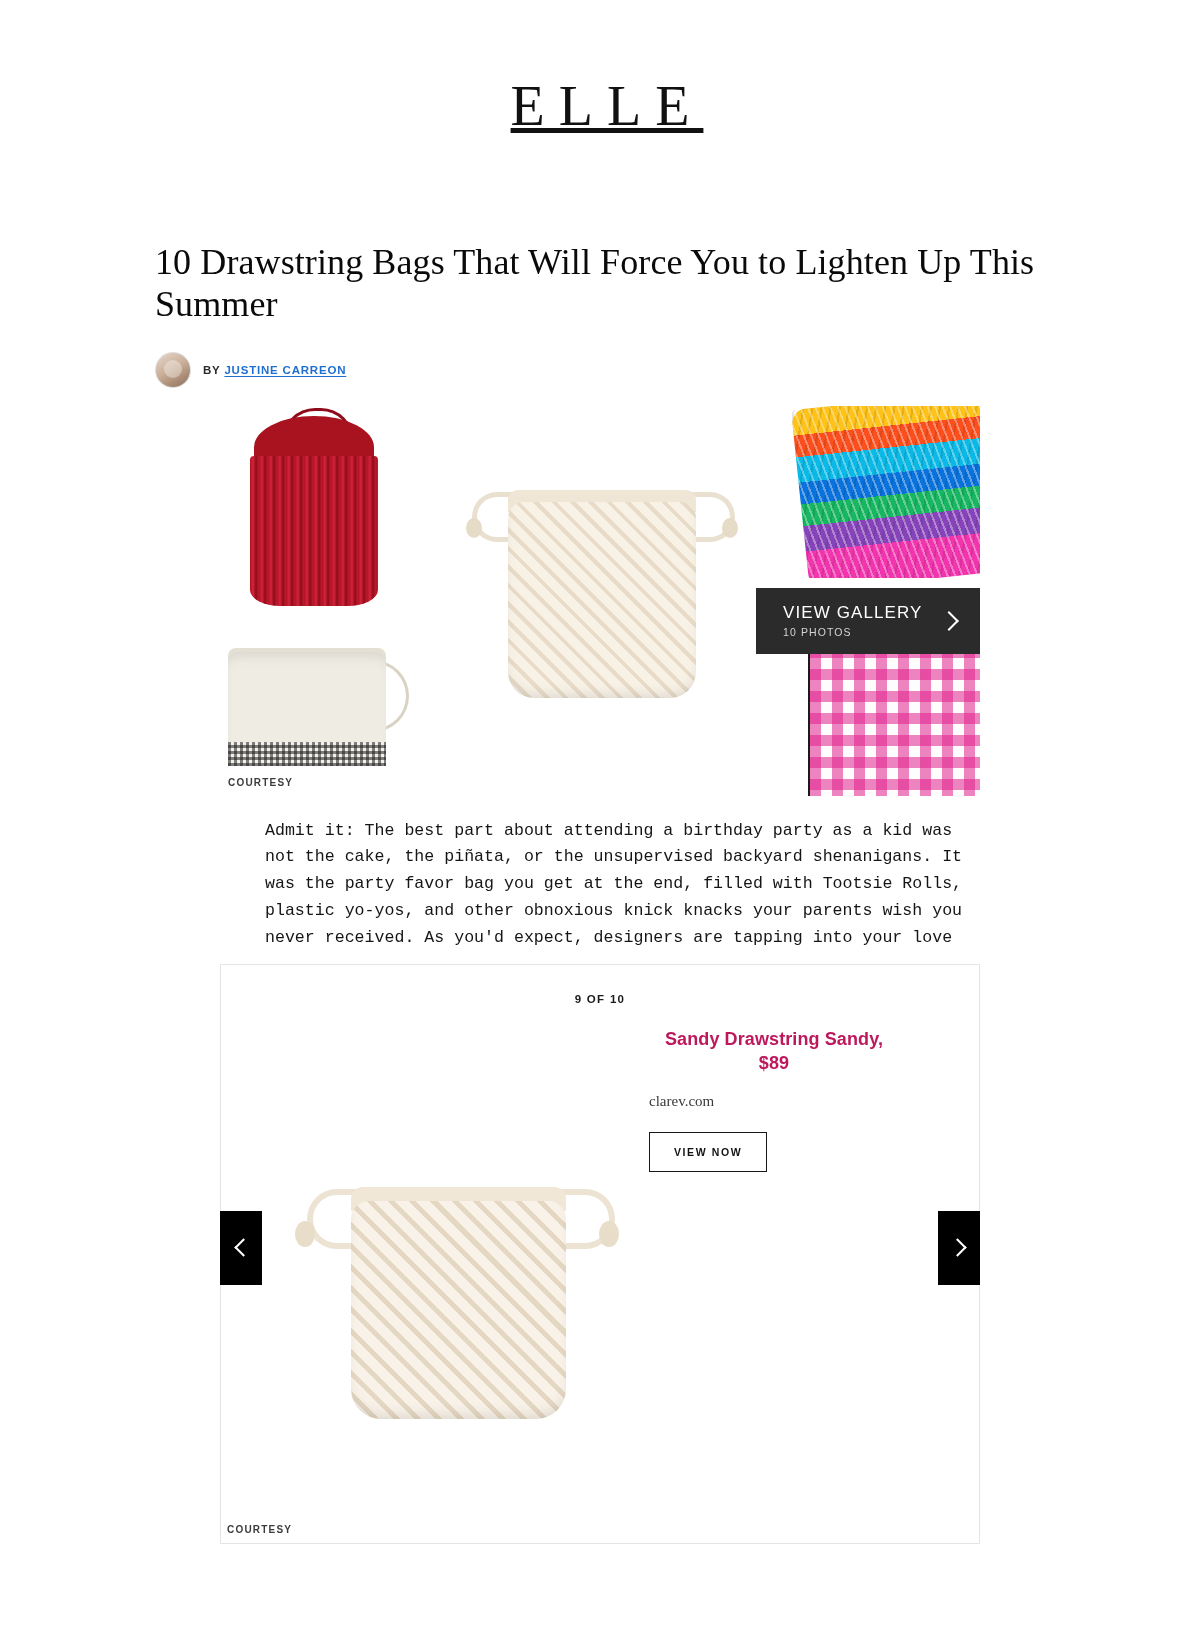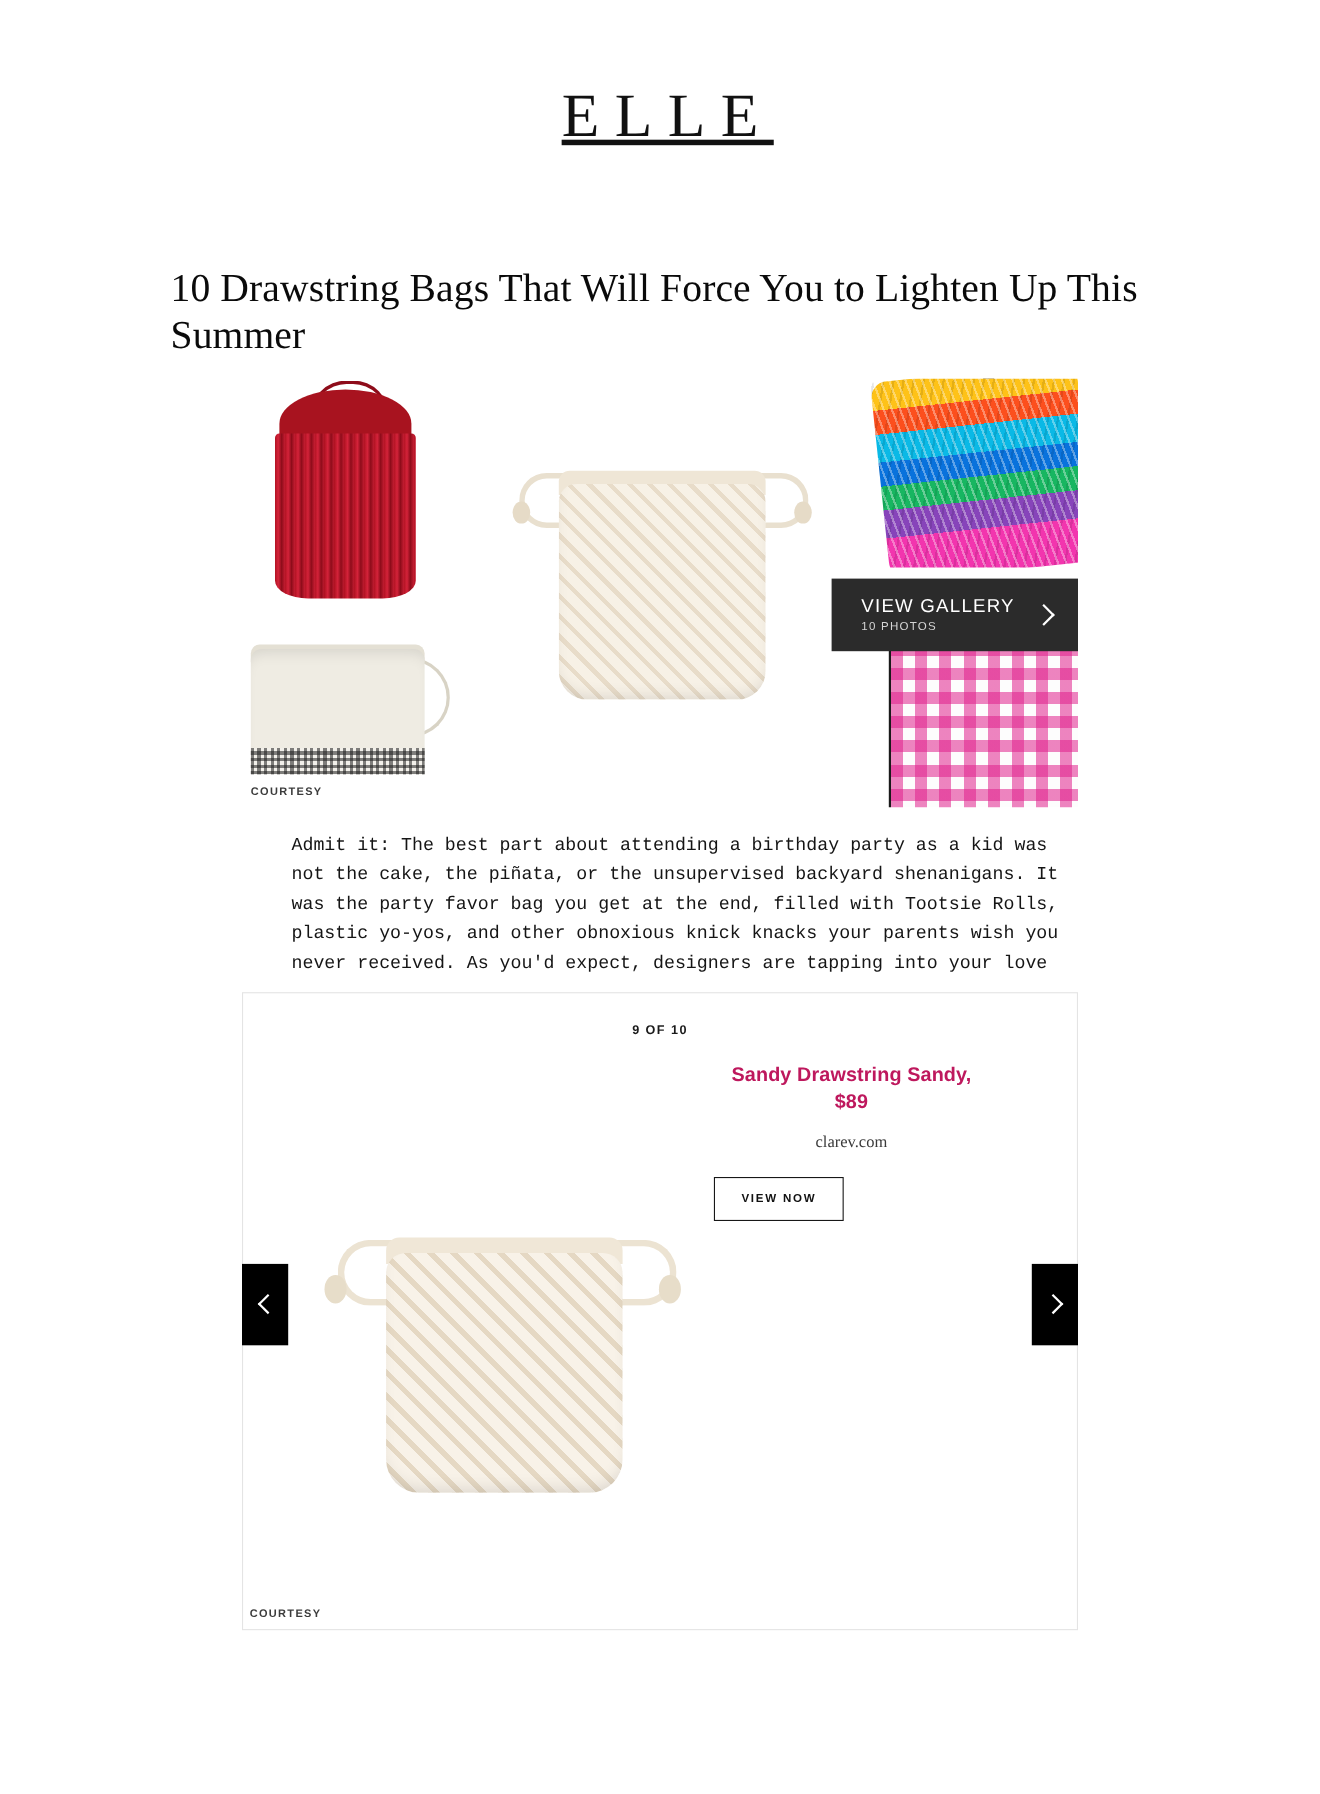--- a/index.html
+++ b/index.html
@@ -280,21 +280,21 @@
   .slide-info {
     position: absolute; left: 428px; top: 62px; width: 250px;
   }
   .prod-title {
     font-size: 18px; font-weight: 700; line-height: 1.35; color: #be185d;
     letter-spacing: .1px;
     text-align: center;
   }
   .prod-src {
     font-family: "Liberation Serif", serif;
-    font-size: 15px; color: #3a3a3a; margin-top: 18px; text-align: center;
+    font-size: 15px; color: #3a3a3a; margin-top: 18px;
   }
   .shop-now {
     margin-top: 22px;
     display: inline-block;
     border: 1px solid #171717;
     background: #fff;
     color: #111;
     font-size: 10.5px;
     letter-spacing: 1.6px;
     font-weight: 700;
@@ -351,20 +351,27 @@
 </head>
 <body>
 
 <div class="masthead">
   <span class="logo">ELLE</span>
 </div>
 
 <div class="article">
   <h1 class="headline">10 Drawstring Bags That Will Force You to Lighten Up This Summer</h1>
 
+  <div class="byline-row">
+    <div class="avatar"></div>
+    <div class="byline">
+      <span>BY</span>
+      <span class="author">JUSTINE CARREON</span>
+    </div>
+  </div>
 </div>
 
 <div class="hero-wrap">
   <div class="hero">
 
     <div class="tile tile-red">
       <div class="red-string"></div>
       <div class="red-bag-body"></div>
       <div class="red-fringe"></div>
     </div>

